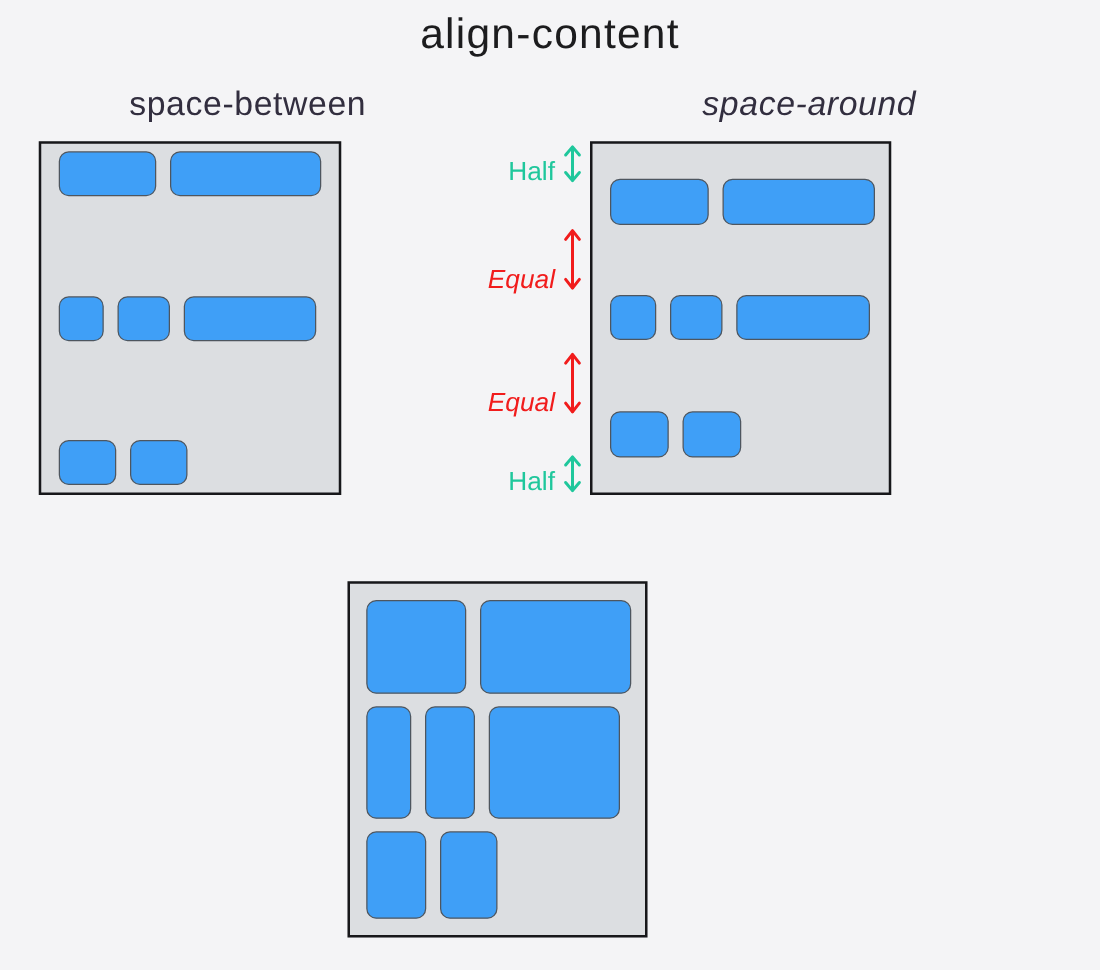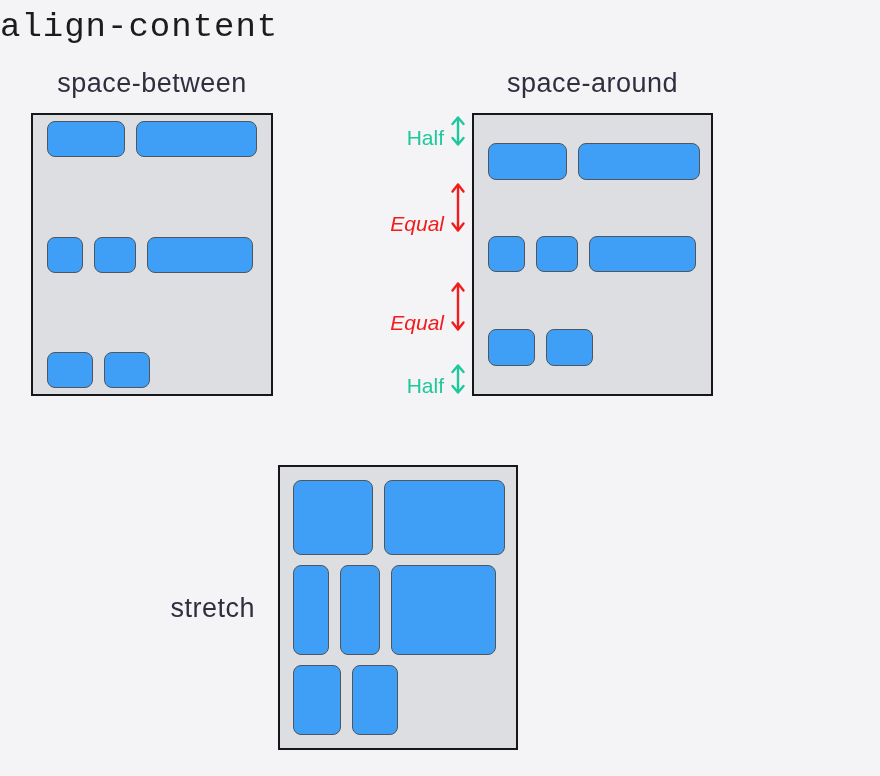--- a/index.html
+++ b/index.html
@@ -19,37 +19,36 @@
     position: relative;
     width: 880px;
     height: 776px;
     background: var(--bg);
     font-family: "Liberation Sans", sans-serif;
     overflow: hidden;
   }
   .page-title {
     position: absolute;
     left: 0; top: 8px; width: 100%;
-    text-align: left;
+    text-align: center;
     font-size: 34px;
     font-weight: 500;
     letter-spacing: 1px;
     color: var(--heading-text);
-    font-family: Liberation Mono, monospace;
   }
   .panel-heading {
     position: absolute;
-    text-align: center;
+    text-align: right;
     font-size: 27px;
     font-weight: 400;
     letter-spacing: 0.5px;
     color: var(--label-text);
   }
   #heading-sb { left: 11px;  top: 68px;  width: 282px; }
-  #heading-sa { left: 452px; top: 68px;  width: 281px; }
+  #heading-sa { left: 452px; top: 68px;  width: 281px; font-style: italic; }
   #heading-st { left: 80px;  top: 593px; width: 175px; text-align: right; }
 
   .flex-container {
     position: absolute;
     background: var(--container-fill);
     border: 2px solid var(--container-border);
     display: flex;
     flex-direction: column;
   }
   #panel-sb {
@@ -95,21 +94,20 @@
 </style>
 </head>
 <body>
 
 <div class="stage">
 
   <div class="page-title">align-content</div>
 
   <div class="panel-heading" id="heading-sb">space-between</div>
   <div class="panel-heading" id="heading-sa">space-around</div>
-  <div class="panel-heading" id="heading-st">stretch</div>
 
   <div class="flex-container" id="panel-sb">
       <div class="flex-row" style="height: 36px;">
         <div class="flex-item" style="width: 78px;"></div>
         <div class="flex-item" style="width: 121px;"></div>
       </div>
       <div class="flex-row" style="height: 36px;">
         <div class="flex-item" style="width: 36px;"></div>
         <div class="flex-item" style="width: 42px;"></div>
         <div class="flex-item" style="width: 106px;"></div>

